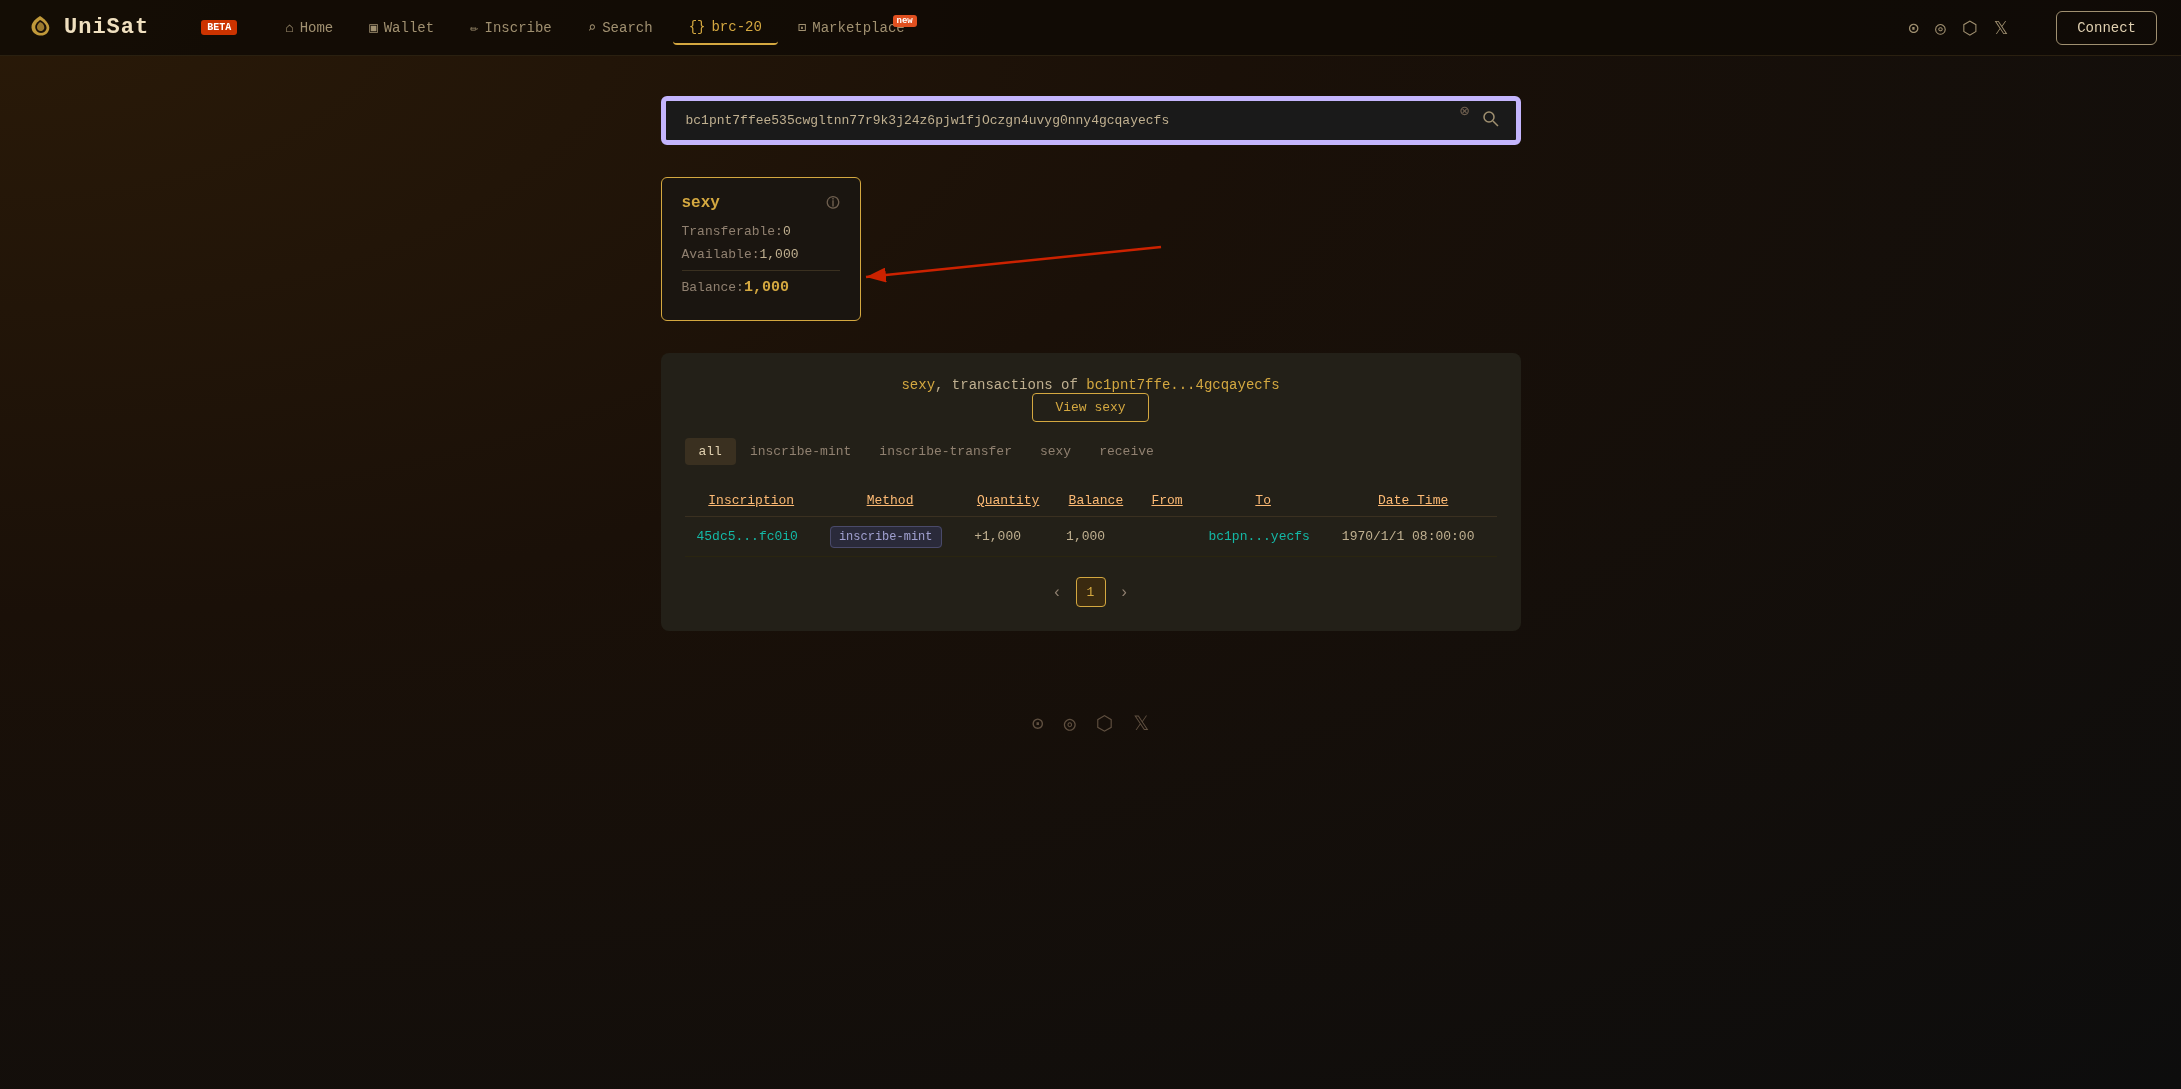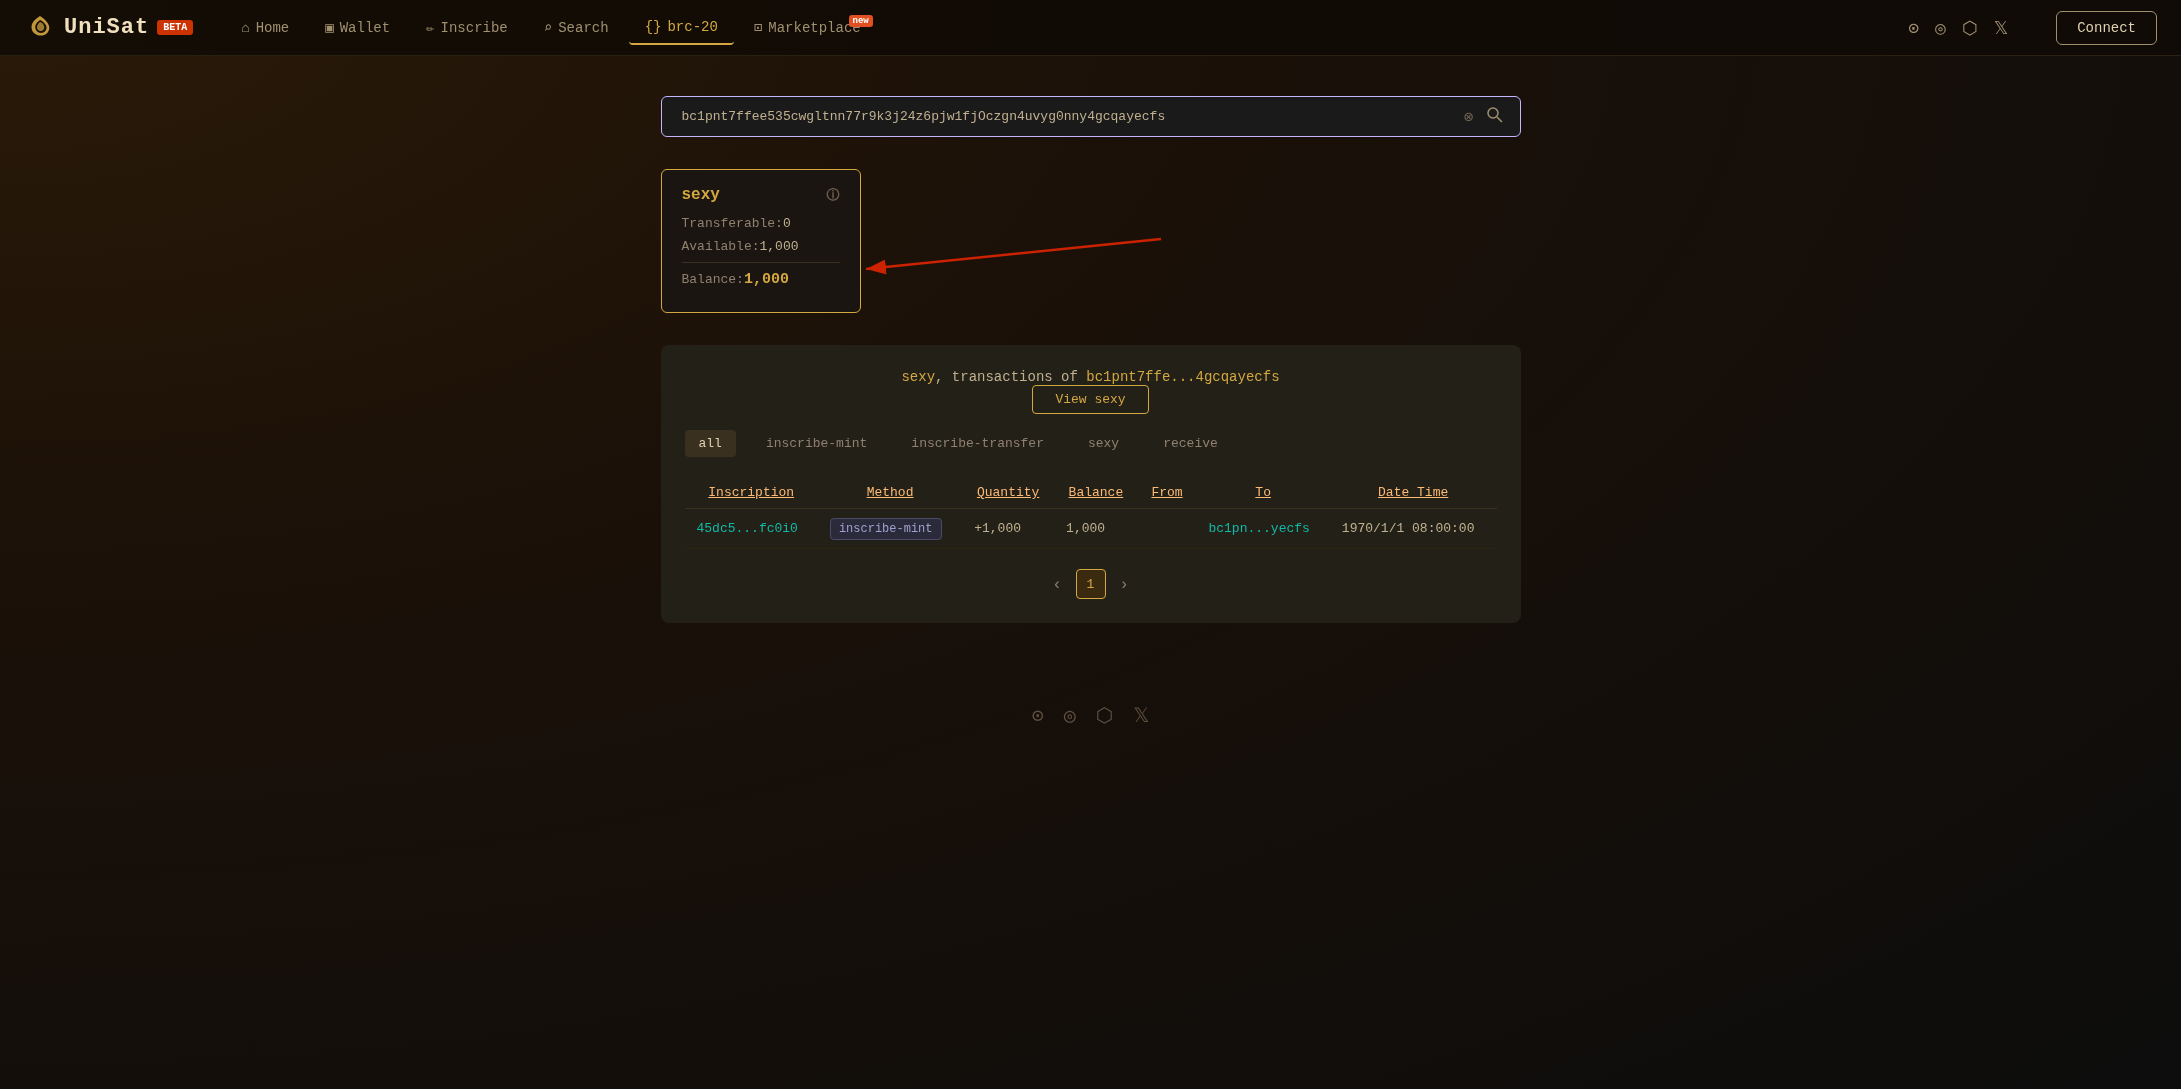--- a/index.html
+++ b/index.html
@@ -37,20 +37,21 @@
       letter-spacing: 1px;
     }
     .beta-badge {
       background: #cc3300;
       color: #fff;
       font-size: 10px;
       font-weight: bold;
       padding: 2px 6px;
       border-radius: 3px;
       text-transform: uppercase;
+      margin-left: 44px;
     }
     .nav-items {
       display: flex;
       align-items: center;
       gap: 4px;
       flex: 1;
     }
     .nav-item {
       display: flex;
       align-items: center;
@@ -104,23 +105,22 @@
     
     main {
       max-width: 900px;
       margin: 0 auto;
       padding: 40px 20px;
     }
 
     
     .search-bar {
       display: flex;
-      align-items: center;
       background: #1a1a1a;
-      border: 1px solid #c4b5fd;
+      border: 5px solid #c4b5fd;
       border-radius: 6px;
       padding: 0 12px;
       margin-bottom: 32px;
     }
     .search-input {
       flex: 1;
       background: transparent;
       border: none;
       outline: none;
       color: #c0b090;
@@ -217,21 +217,21 @@
       background: transparent;
       color: #d4a840;
       padding: 6px 22px;
       border-radius: 4px;
       font-family: 'Courier New', monospace;
       font-size: 13px;
       cursor: pointer;
     }
     .tabs {
       display: flex;
-      gap: 16px;
+      gap: 0;
       margin-bottom: 20px;
     }
     .tab {
       padding: 6px 14px;
       border-radius: 4px;
       font-size: 13px;
       cursor: pointer;
       color: #908070;
       background: transparent;
       border: none;

